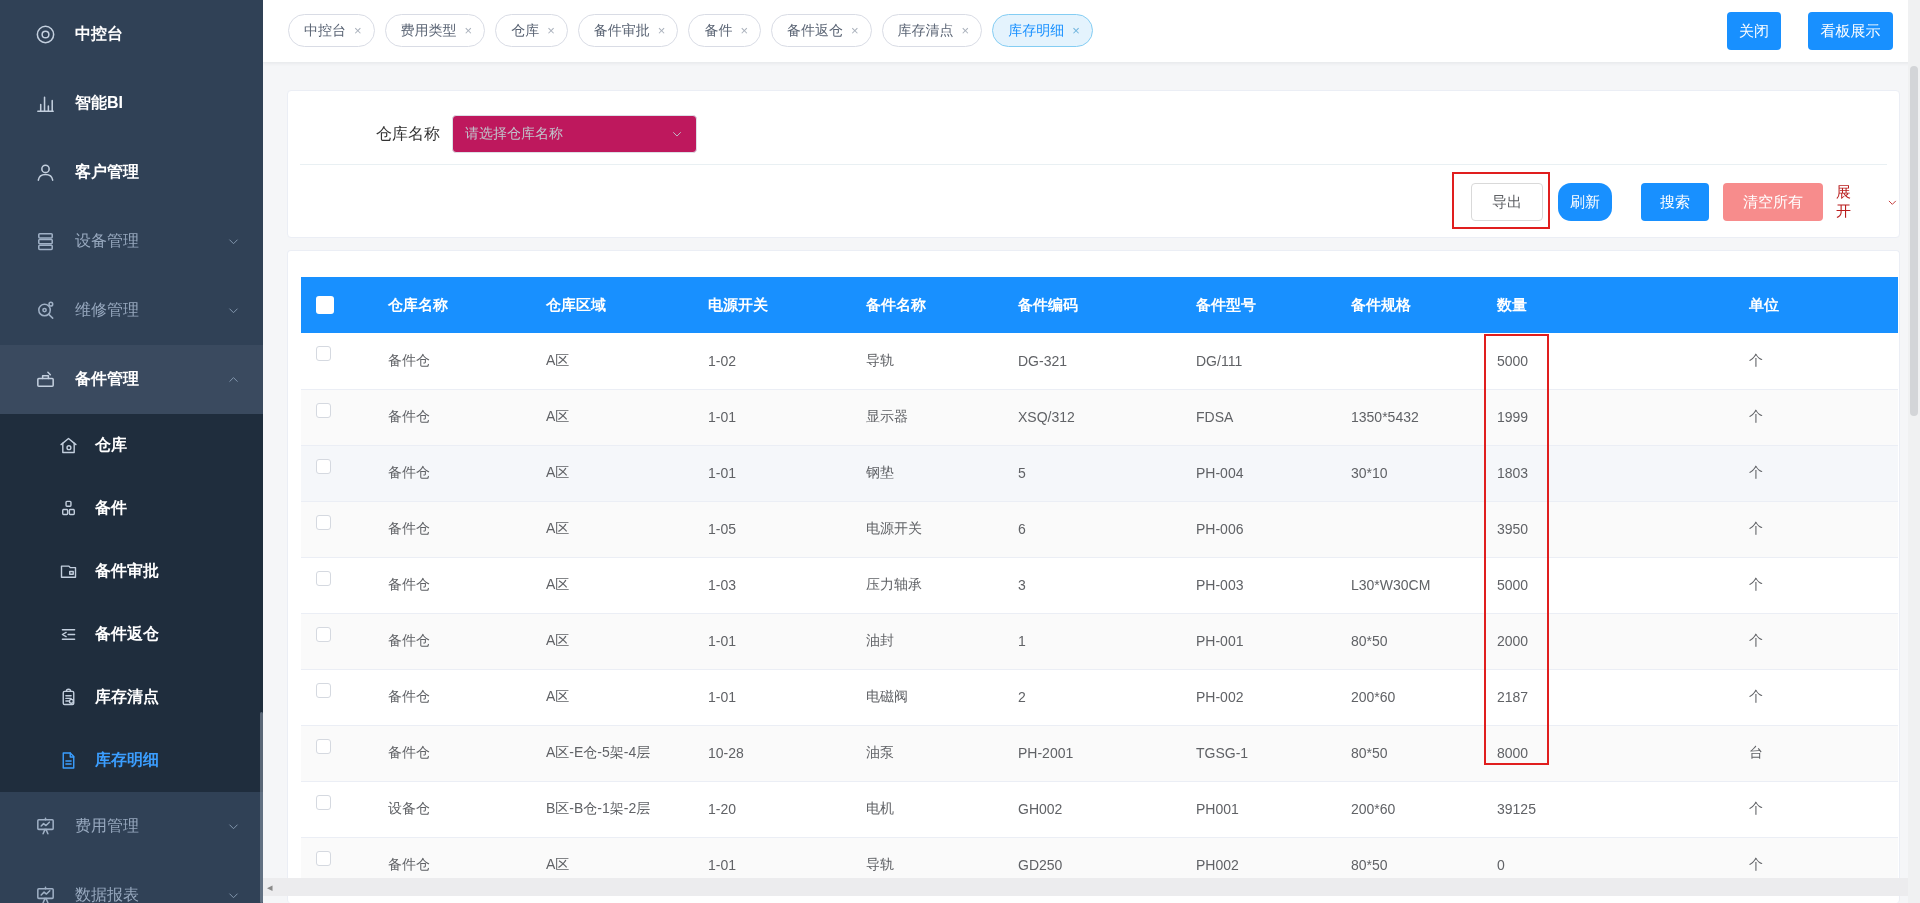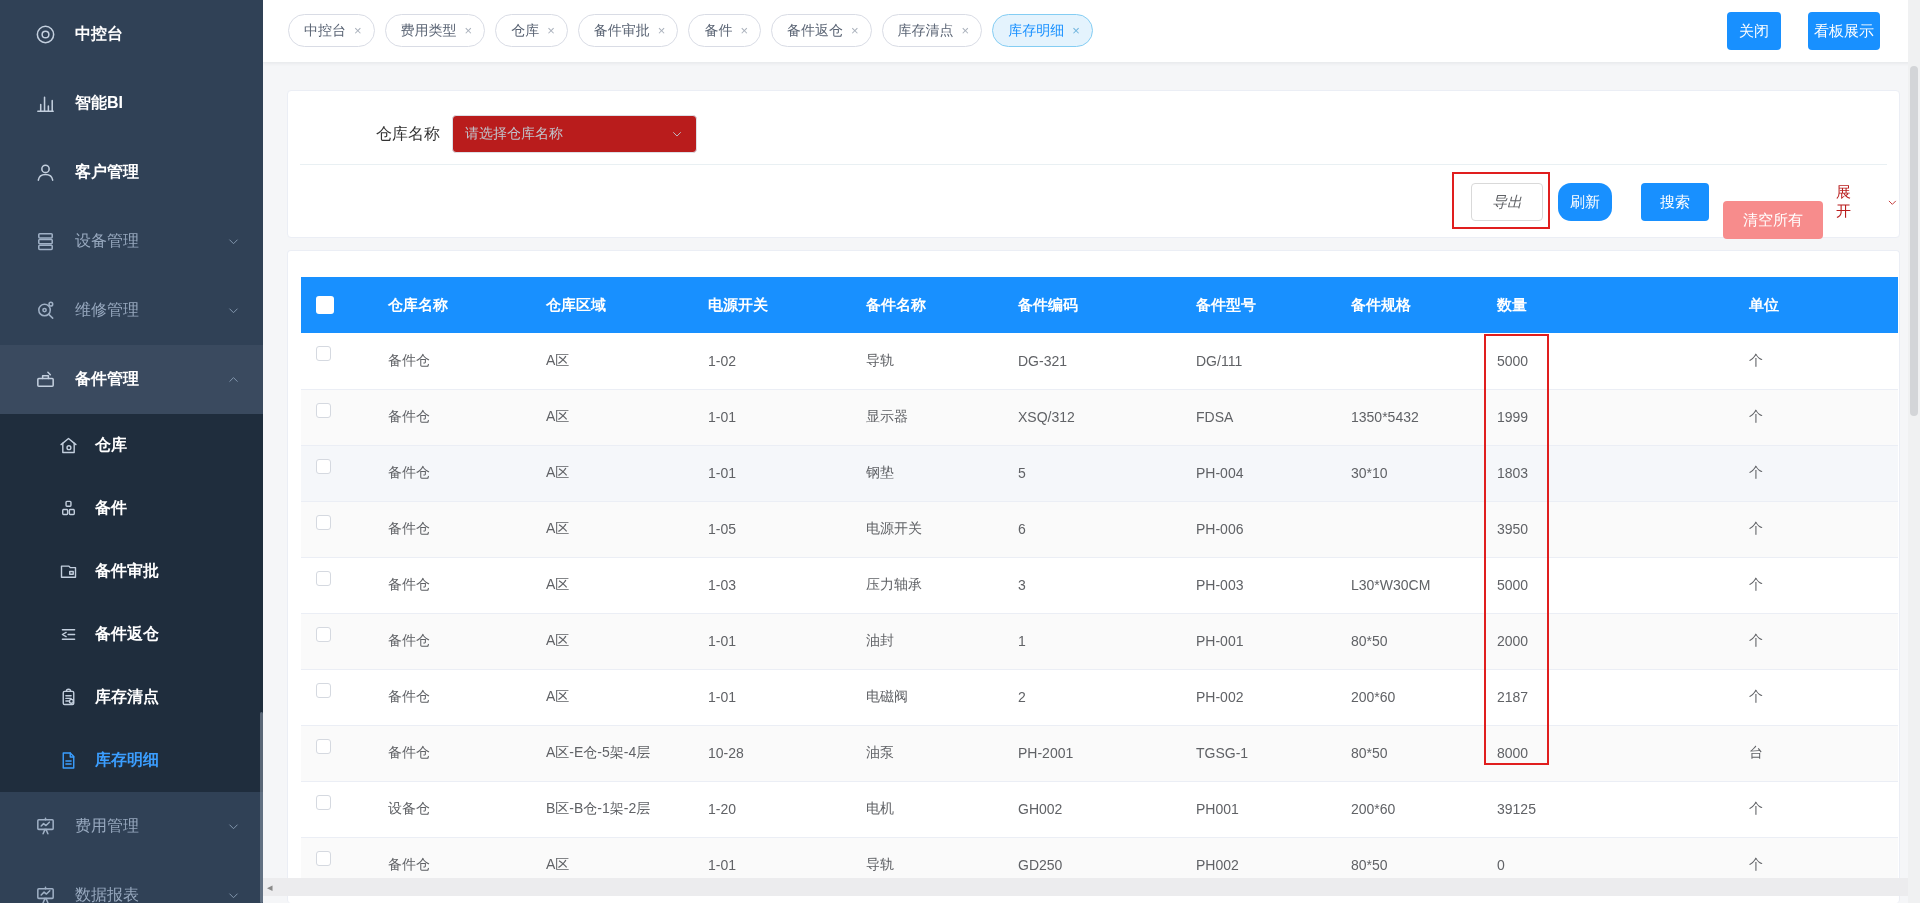--- a/index.html
+++ b/index.html
@@ -32,38 +32,38 @@
     border:1px solid #d9dce5; border-radius:17px; background:#fff; cursor:pointer; }
   .tab-label { font-size:14px; color:#5a6474; }
   .tab-close { font-size:13px; color:#a9b0bb; margin-left:8px; cursor:pointer; }
   .tab.active { background:#e4f3fd; border-color:#84cdf3; }
   .tab.active .tab-label { color:#1890ff; }
   .tab.active .tab-close { color:#6fb4dd; }
   .btn { display:inline-flex; align-items:center; justify-content:center;
     border:none; border-radius:4px; font-size:15px; cursor:pointer;
     font-family:inherit; }
   .btn.primary { background:#1890ff; color:#fff;font-family:Liberation Serif, serif; }
-  .btn.danger { background:#f78c8c; color:#fff;margin-top:18px; }
+  .btn.danger { background:#f78c8c; color:#fff; }
   .btn.plain { background:#fff; border:1px solid #d9d9d9; color:#606266; }
   .tb-close { position:absolute; left:1464px; top:12px; width:54px; height:38px; }
-  .tb-board { position:absolute; left:1545px; top:12px; width:72px; height:38px; }
+  .tb-board { position:absolute; left:1545px; top:12px; width:85px; height:38px; }
 
   
   .card { position:absolute; background:#fff; border:1px solid #ebeef5; border-radius:4px; }
   .filter-card { left:287px; top:90px; width:1613px; height:148px; }
   .filter-label { position:absolute; left:88px; top:24px; height:38px; line-height:38px;
     font-size:16px; color:#333; }
   .select { position:absolute; left:164px; top:24px; width:245px; height:38px;
-    border:1px solid #dcdfe6; border-radius:4px; background:#b91c1c; cursor:pointer;
+    border:1px solid #dcdfe6; border-radius:4px; background:#be185d; cursor:pointer;
     display:flex; align-items:center; padding:0 12px; }
   .select .ph { flex:1; font-size:14px; color:#c0c4cc; }
   .select .chev { width:14px; height:14px; color:#c0c4cc; }
   .filter-divider { position:absolute; left:12px; right:12px; top:73px; height:1px;
     background:#e9f0f3; }
-  .btn-export { position:absolute; left:1183px; top:92px; width:72px; height:38px;font-style:italic; }
+  .btn-export { position:absolute; left:1183px; top:92px; width:72px; height:38px; }
   .btn-refresh { position:absolute; left:1270px; top:92px; width:54px; height:38px;border-radius:13px; }
   .btn-search { position:absolute; left:1353px; top:92px; width:68px; height:38px; }
   .btn-clear  { position:absolute; left:1435px; top:92px; width:100px; height:38px; }
   .expand-link { position:absolute; left:1548px; top:92px; height:38px;
     display:flex; align-items:center; gap:21px; color:#b91c1c; font-size:15px; cursor:pointer; }
   .expand-link .chev { width:13px; height:13px; }
 
   
   .table-card { left:287px; top:250px; width:1613px; height:653px; border-bottom:none; }
   table { position:absolute; left:13px; top:26px; width:1597px;

